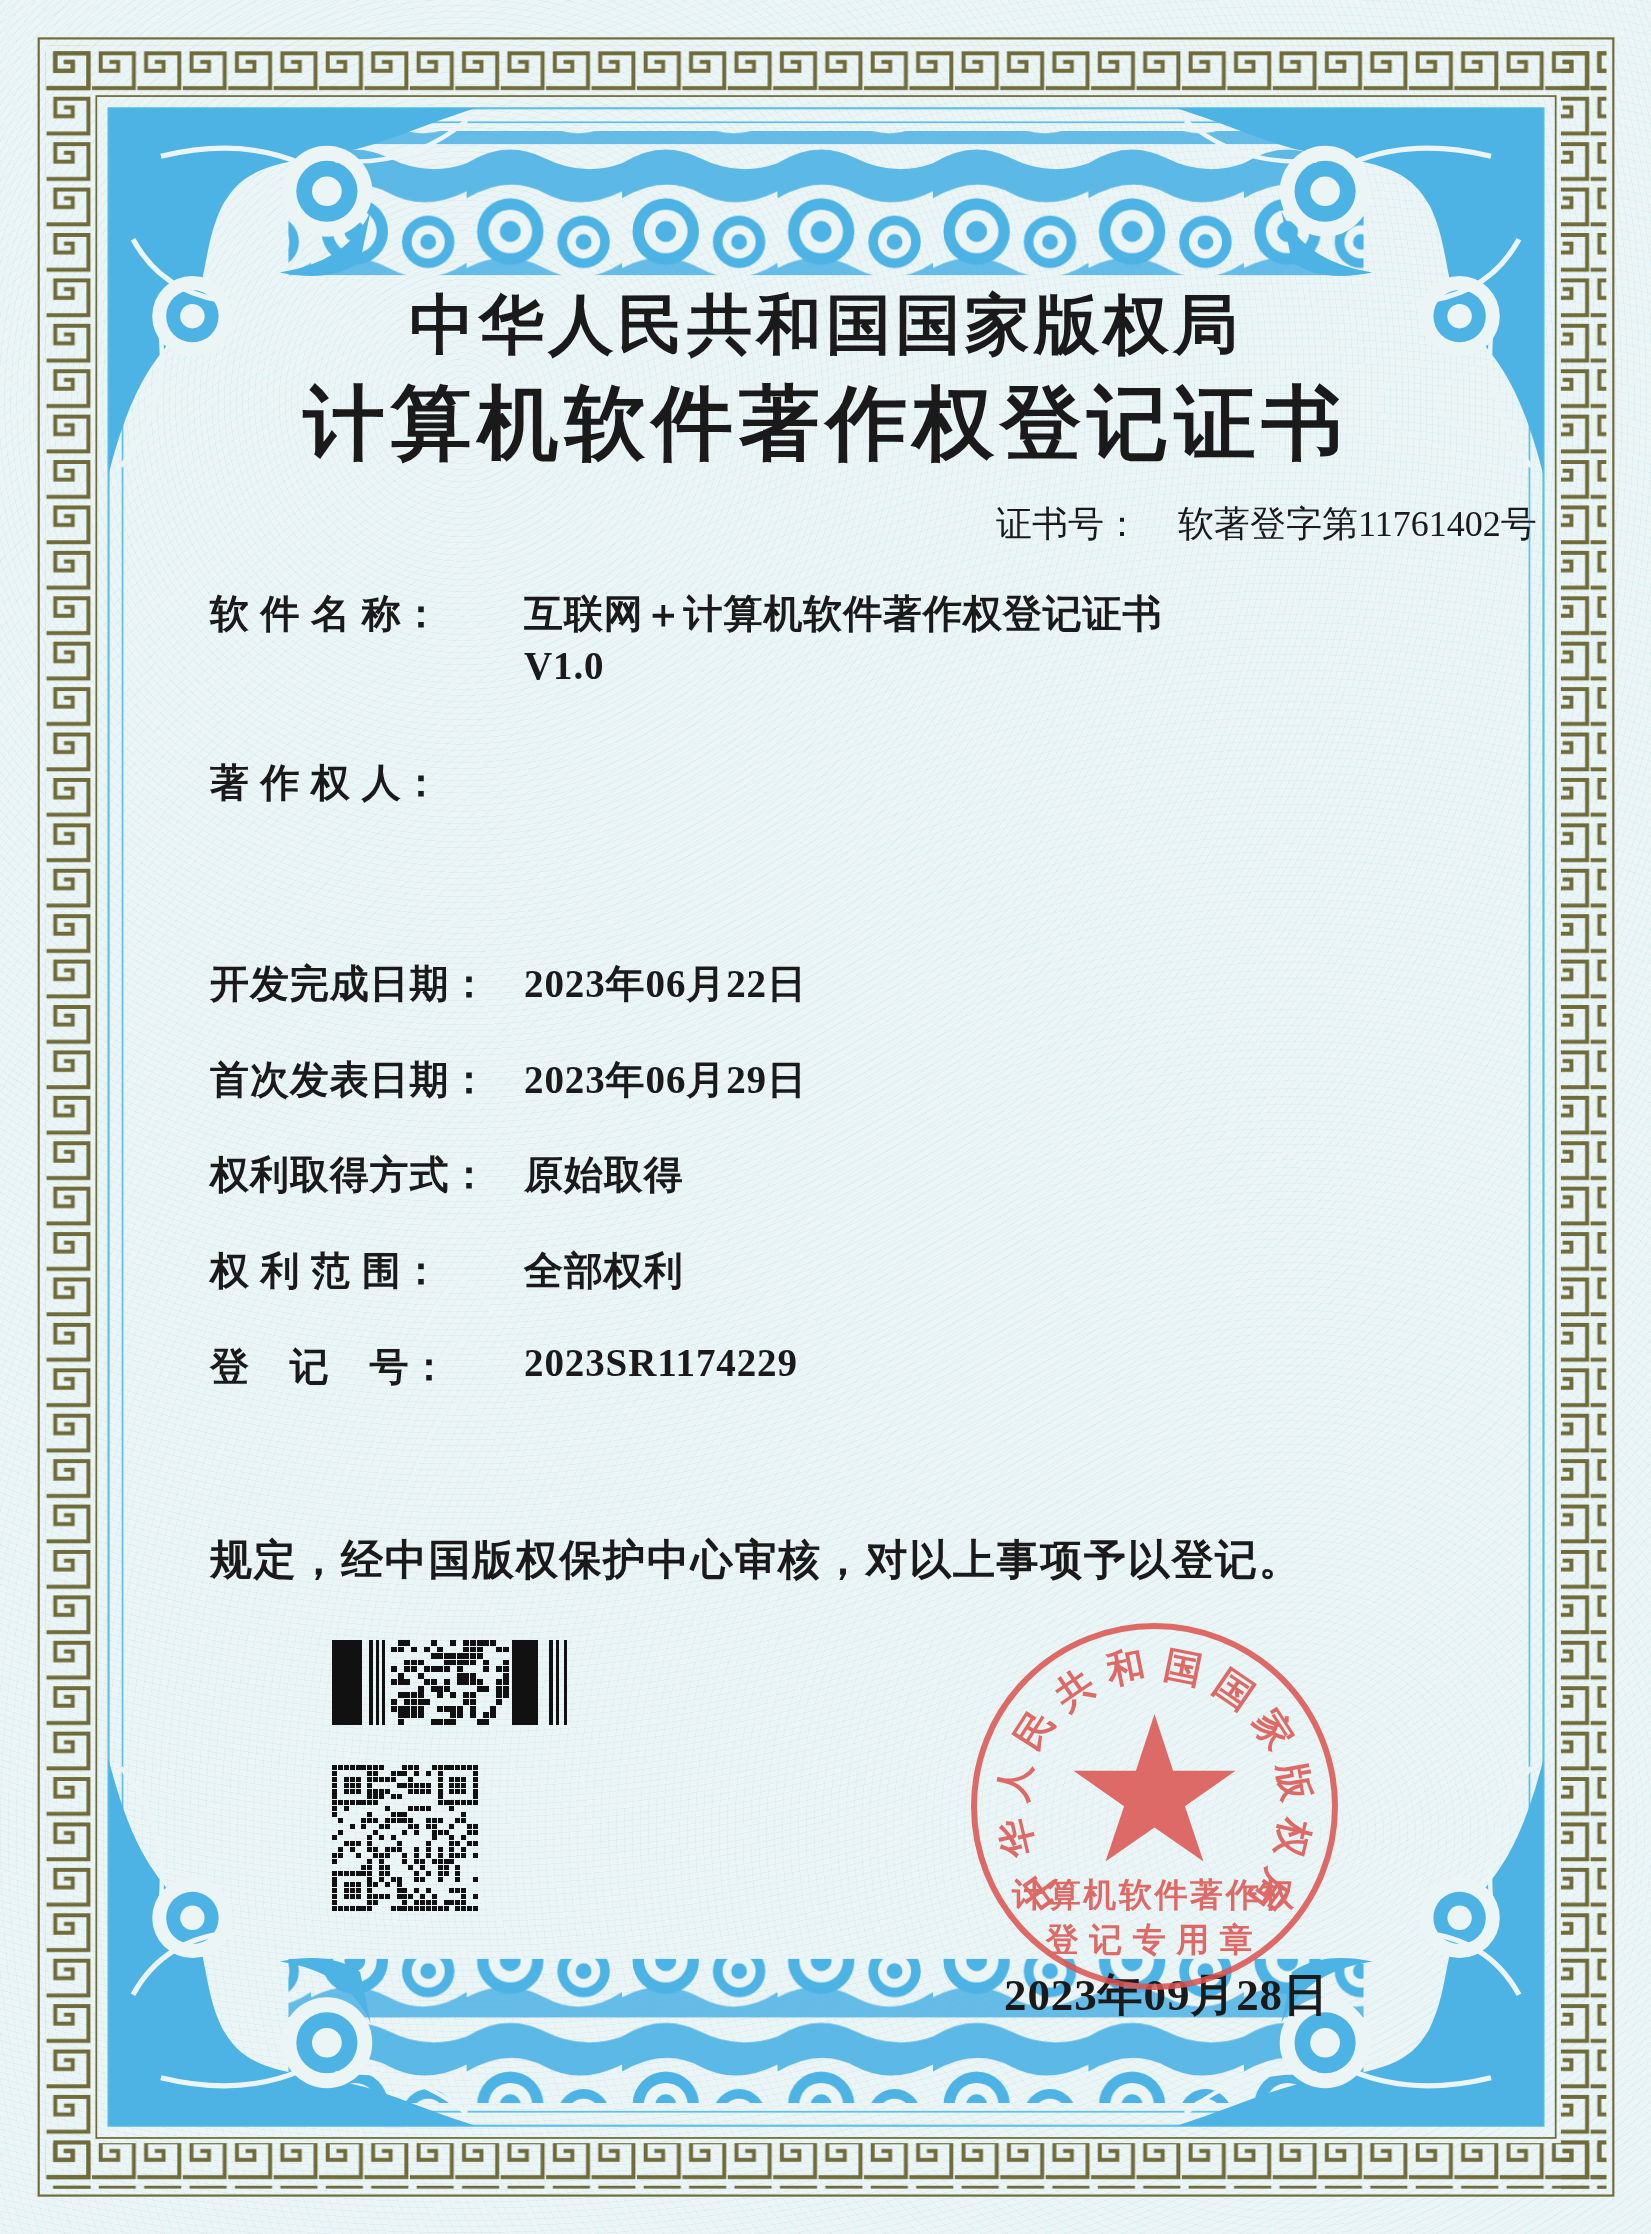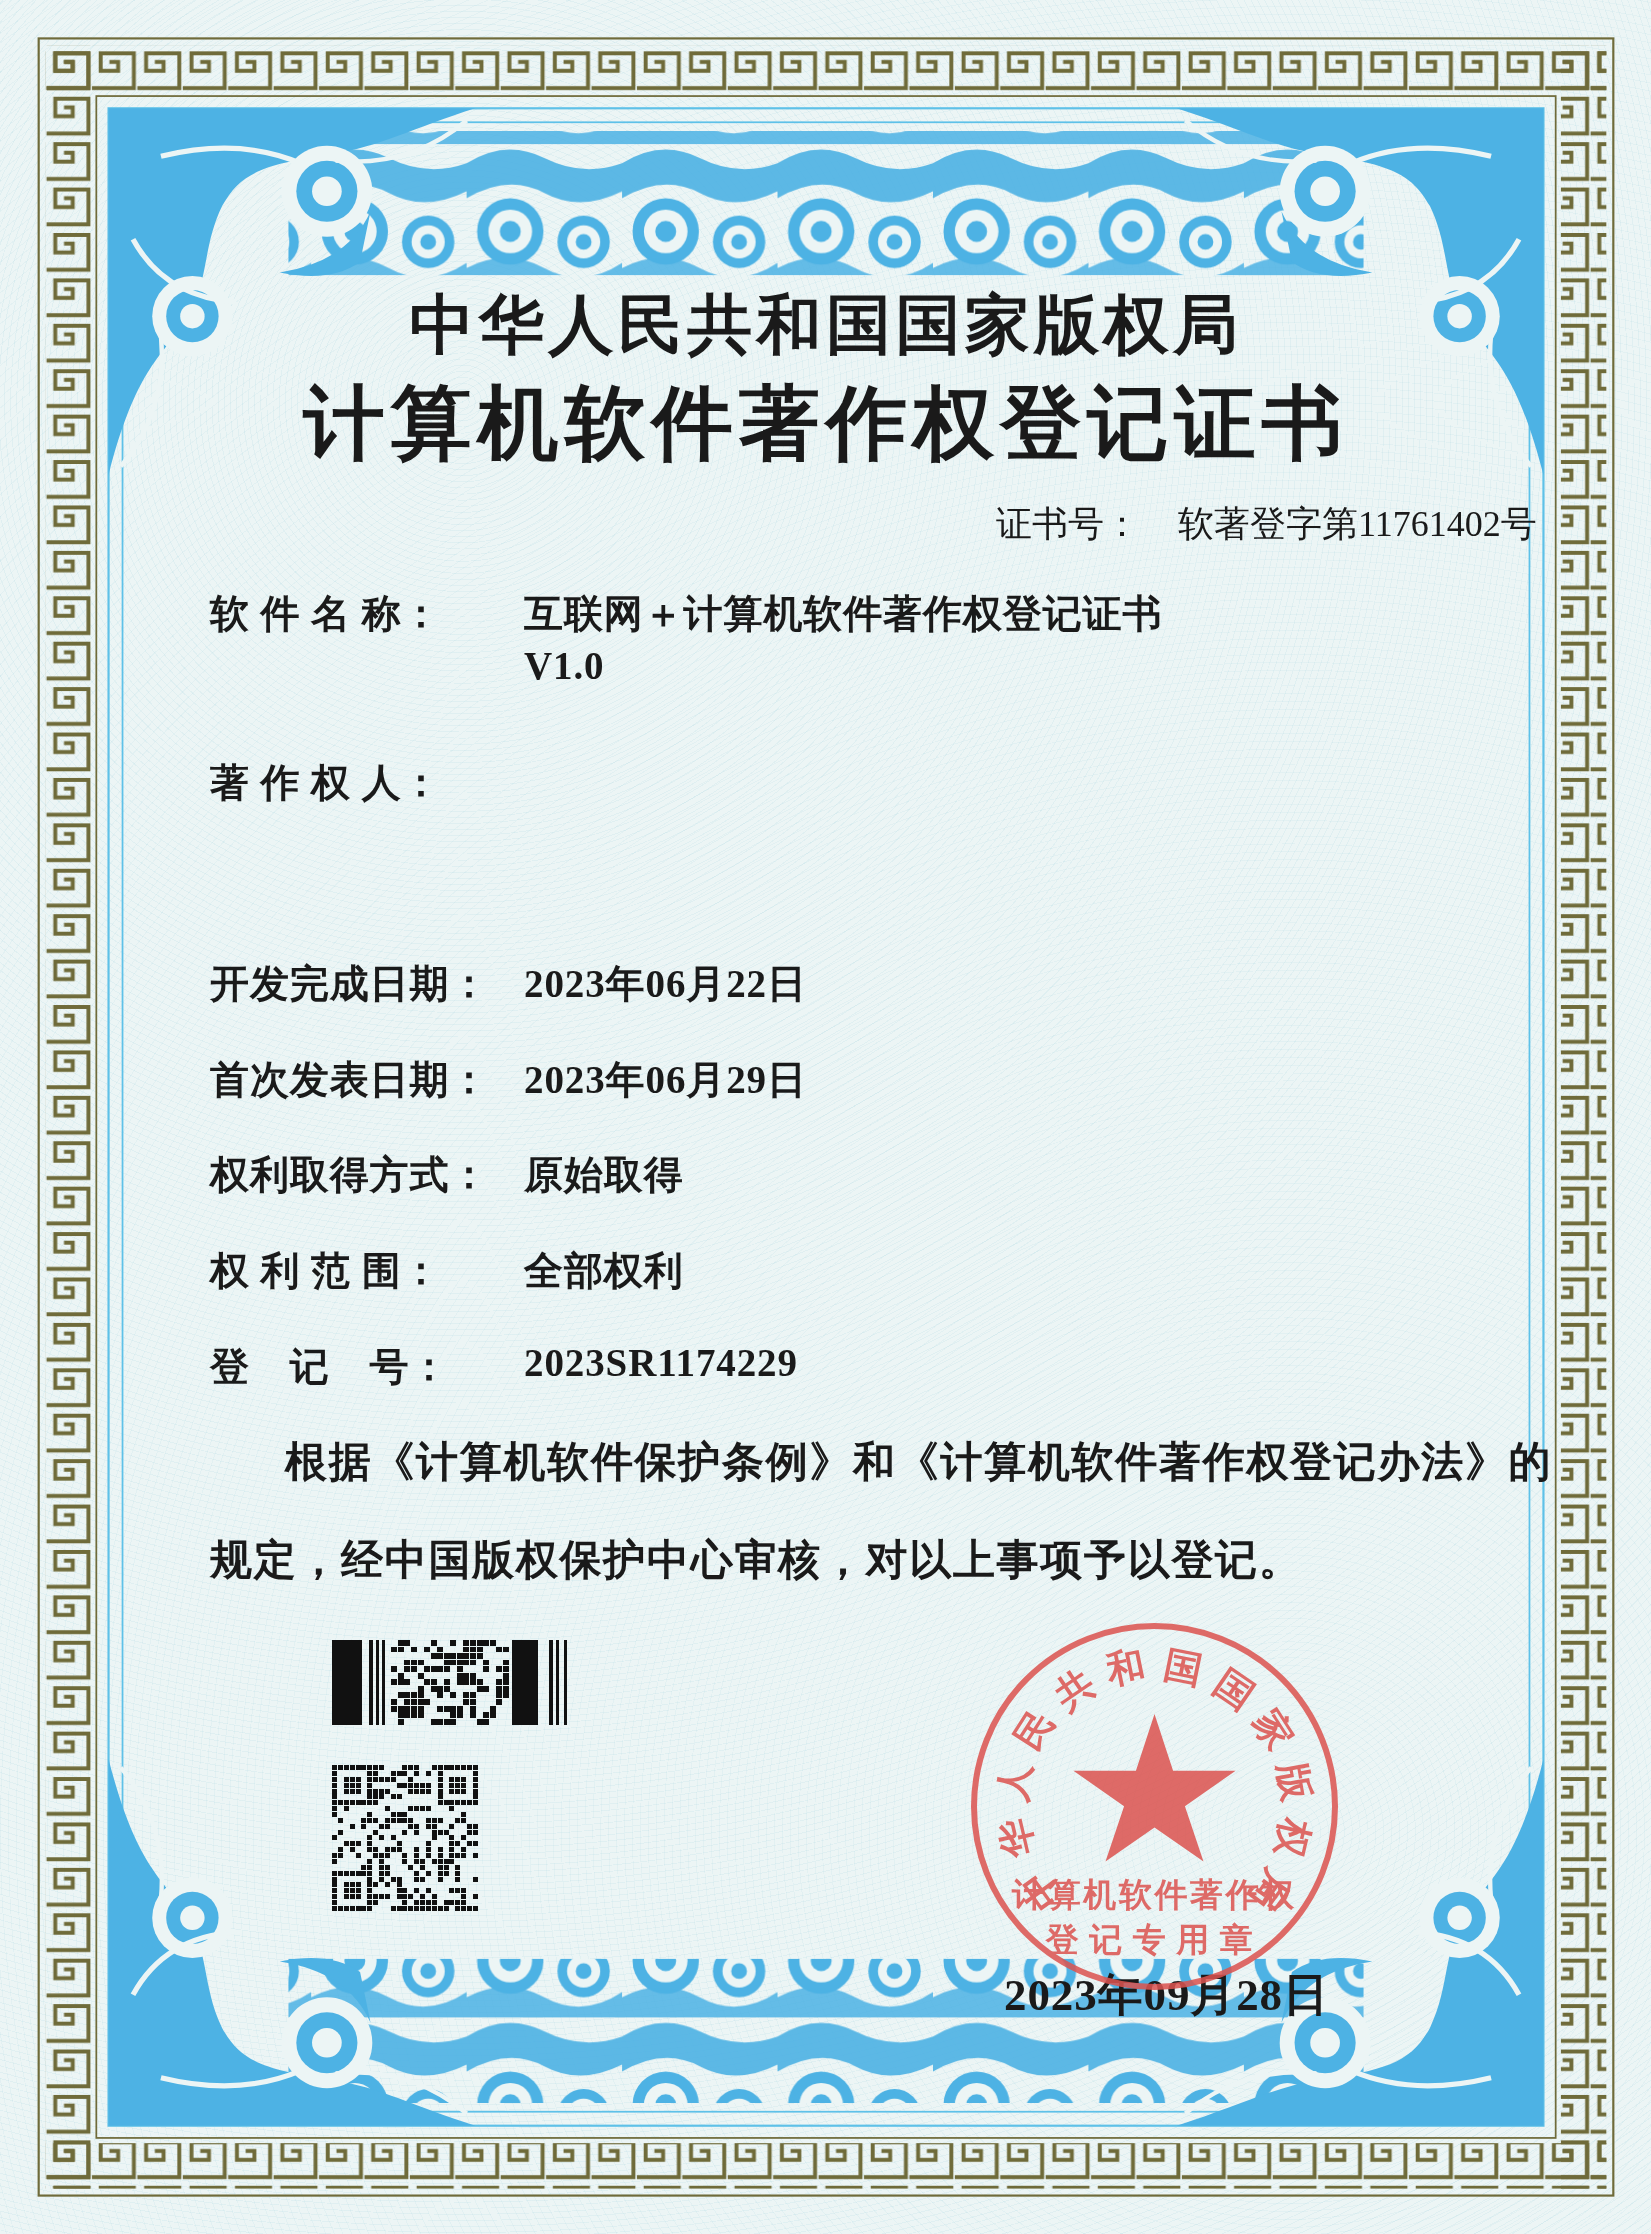--- a/index.html
+++ b/index.html
@@ -138,21 +138,20 @@
 
   <div class="field-label" style="top:1148px">权利取得方式：</div>
   <div class="field-value" style="top:1148px">原始取得</div>
 
   <div class="field-label" style="top:1244px">权 利 范 围：</div>
   <div class="field-value" style="top:1244px">全部权利</div>
 
   <div class="field-label" style="top:1340px">登　记　号：</div>
   <div class="field-value" style="top:1340px">2023SR1174229</div>
 
-  <div id="stmt1" class="abs statement">根据《计算机软件保护条例》和《计算机软件著作权登记办法》的</div>
   <div id="stmt2" class="abs statement">规定，经中国版权保护中心审核，对以上事项予以登记。</div>
 
   <div class="abs barcode" id="barcode">
       <div class="bar" style="left: 0px; width: 30px; top: 0px; height: 85px;"></div>
       <div class="bar" style="left: 37px; width: 3.5px; top: 0px; height: 85px;"></div>
       <div class="bar" style="left: 44px; width: 2.6px; top: 0px; height: 85px;"></div>
       <div class="bar" style="left: 50px; width: 2.6px; top: 0px; height: 85px;"></div>
       <div class="bar" style="left: 59px; width: 5.7px; top: 6.6px; height: 5.7px;"></div>
       <div class="bar" style="left: 59px; width: 5.7px; top: 26px; height: 5.7px;"></div>
       <div class="bar" style="left: 59px; width: 5.7px; top: 39px; height: 5.7px;"></div>

